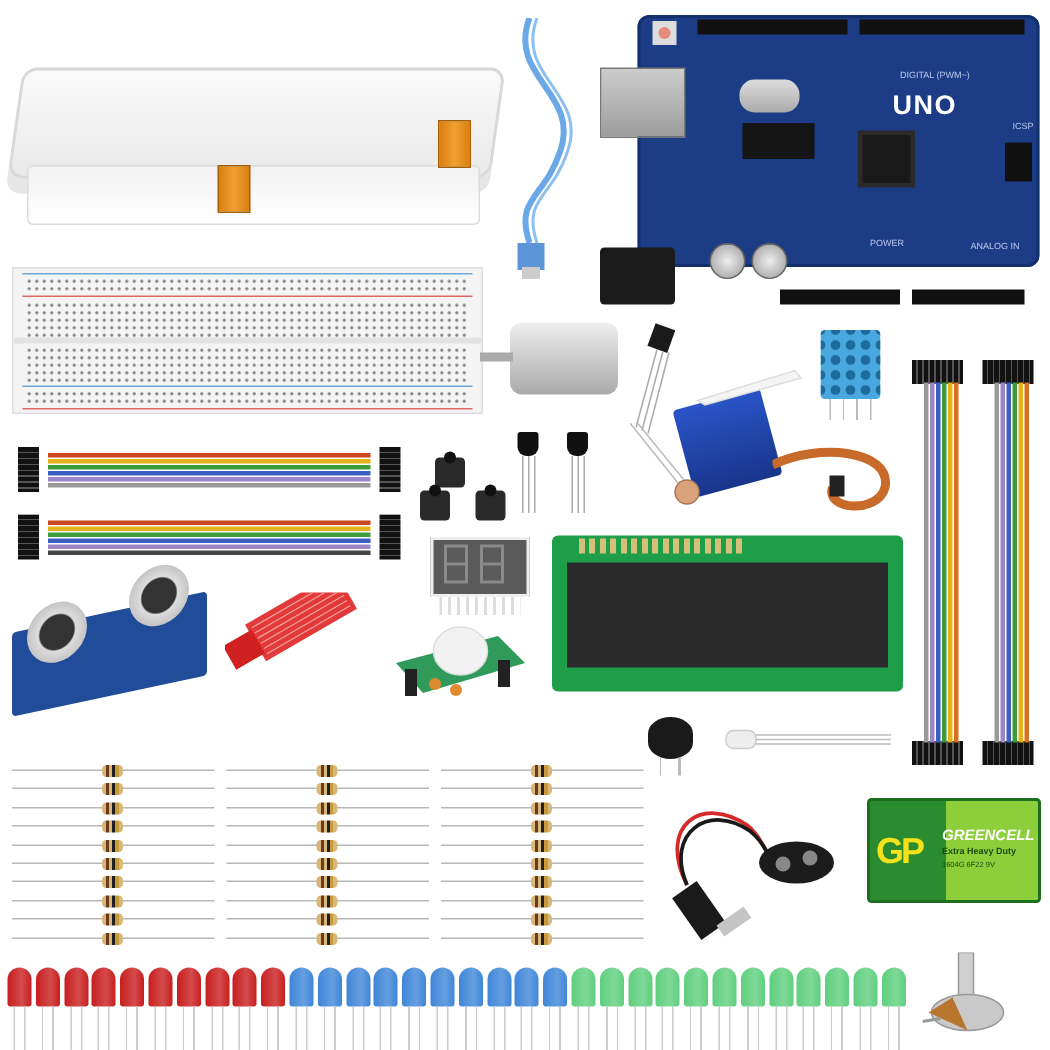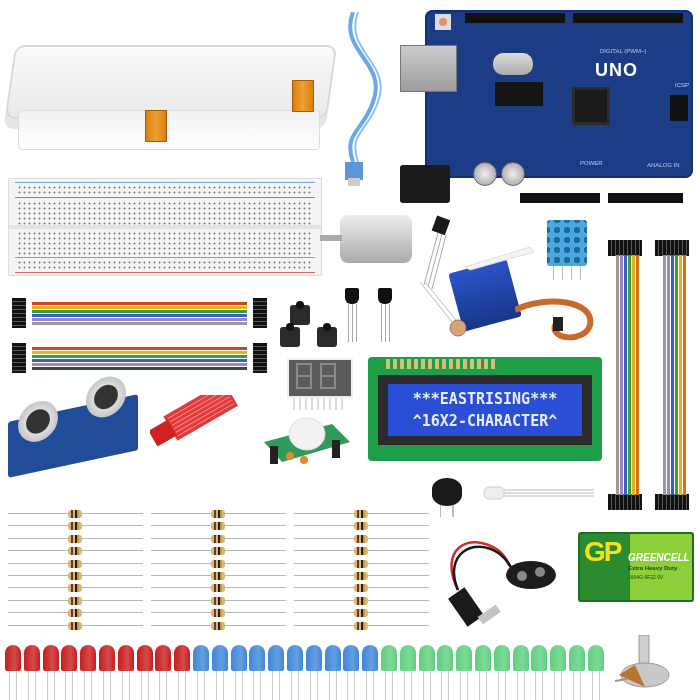--- a/index.html
+++ b/index.html
@@ -55,21 +55,21 @@
   .water{left:150px;top:395px;width:100px;height:70px;}
   .pir{left:262px;top:412px;width:90px;height:60px;}
   .lcd{left:368px;top:357px;width:234px;height:104px;background:#1f9e4a;border-radius:4px;}
   .lcd .bezel{position:absolute;left:10px;top:18px;width:214px;height:70px;background:#2b2b2b;}
   .lcd .screen{position:absolute;left:20px;top:27px;width:194px;height:52px;background:#2a4fd6;color:#e8eeff;font-family:"DejaVu Sans Mono",monospace;font-size:15px;line-height:22px;text-align:center;padding-top:4px;box-sizing:border-box;font-weight:bold;}
   .lcd .pins{position:absolute;left:18px;top:2px;width:110px;height:10px;background:repeating-linear-gradient(90deg,#d5c07a 0 4px,transparent 4px 7px);}
   .buzzer{left:432px;top:478px;width:30px;height:28px;background:#1a1a1a;border-radius:50%/40%;}
   .rgb{left:482px;top:485px;width:115px;height:16px;}
   .clip{left:438px;top:530px;width:120px;height:100px;}
   .battery{left:578px;top:532px;width:112px;height:66px;background:linear-gradient(90deg,#2a8c2e 0 45%,#8ccf3a 45%);border:2px solid #1e6e22;border-radius:3px;}
-  .battery .gp{position:absolute;left:4px;top:2px;font-weight:bold;font-size:28px;color:#f5e21a;letter-spacing:-2px;font-family:"Liberation Sans",sans-serif;}
+  .battery .gp{position:absolute;left:4px;top:20px;font-weight:bold;font-size:24px;color:#f5e21a;letter-spacing:-2px;font-family:"Liberation Sans",sans-serif;}
   .battery .gc{position:absolute;left:48px;top:18px;font-weight:bold;font-size:10px;color:#fff;font-style:italic;}
   .battery .sub{position:absolute;left:48px;top:31px;font-size:6px;color:#1b4a12;font-weight:bold;}
   .battery .sub2{position:absolute;left:48px;top:40px;font-size:5px;color:#1b4a12;}
   .pot{left:615px;top:635px;width:60px;height:60px;}
   
   .resgrid{left:8px;top:510px;width:420px;height:130px;}
   .res{position:absolute;height:8px;width:135px;}
   .res .lead{position:absolute;top:3px;left:0;right:0;height:1px;background:#b7b7b7;}
   .res .body{position:absolute;top:0;left:60px;width:14px;height:8px;border-radius:3px;background:linear-gradient(90deg,#d7b77a 0 20%,#6a3a1a 20% 35%,#d7b77a 35% 50%,#202020 50% 62%,#c79b3a 62% 80%,#d7b77a 80%);}
   
@@ -220,24 +220,20 @@
       <path d="M8 4 h14 v12 h-14 z M8 16 h14 v12 h-14 z"></path>
       <path d="M32 4 h14 v12 h-14 z M32 16 h14 v12 h-14 z"></path>
     </g>
   </svg>
   <div class="pins"></div>
 </div>
 
 <div class="abs lcd">
   <div class="pins"></div>
   <div class="bezel"></div>
-  <div class="screen">
-    <div>***EASTRISING***</div>
-    <div>^16X2-CHARACTER^</div>
-  </div>
 </div>
 
 <div class="abs ultra">
   <div class="can" style="left:10px;"></div>
   <div class="can" style="left:78px;top:-24px;"></div>
 </div>
 
 <svg class="abs water" viewBox="0 0 100 70">
   <g transform="rotate(-30 50 35)">
     <rect x="25" y="5" width="70" height="28" fill="#e23a3a"></rect>

